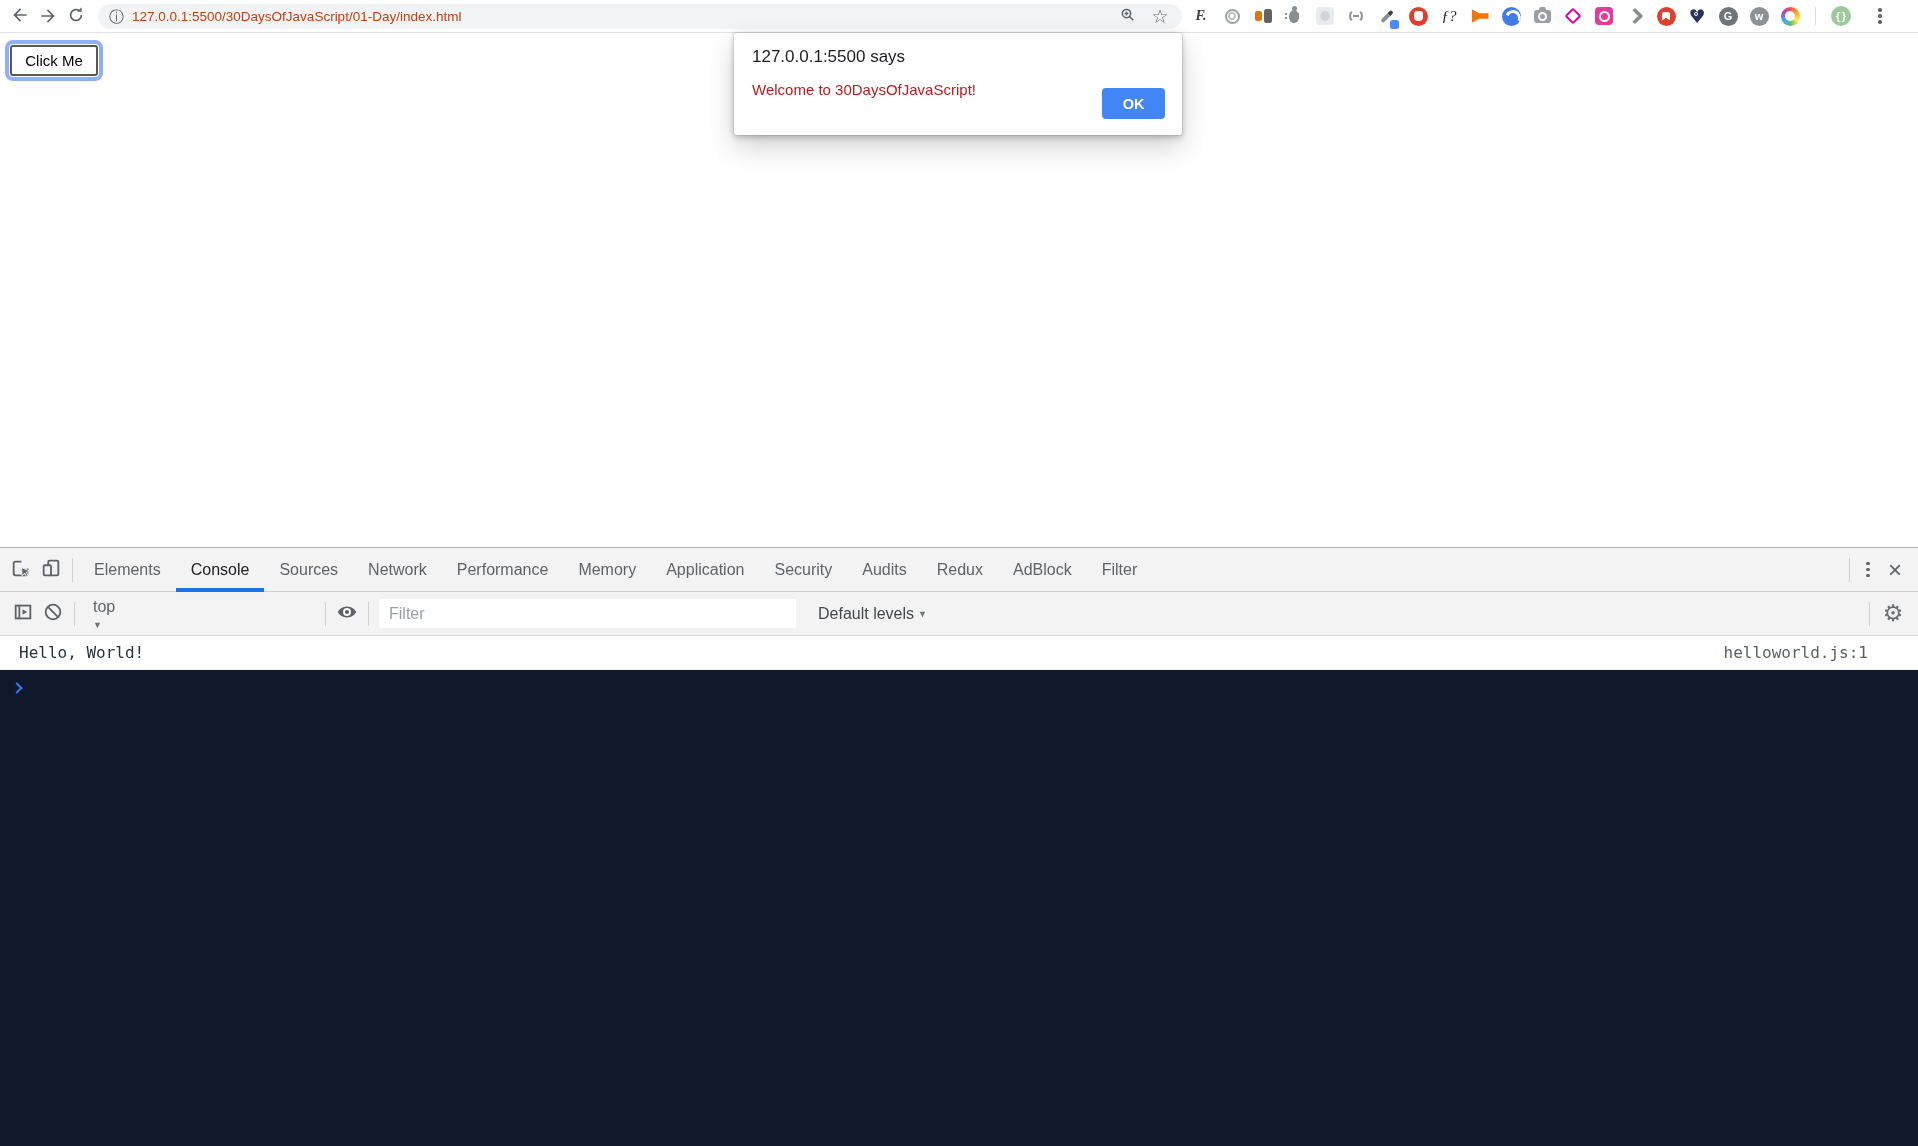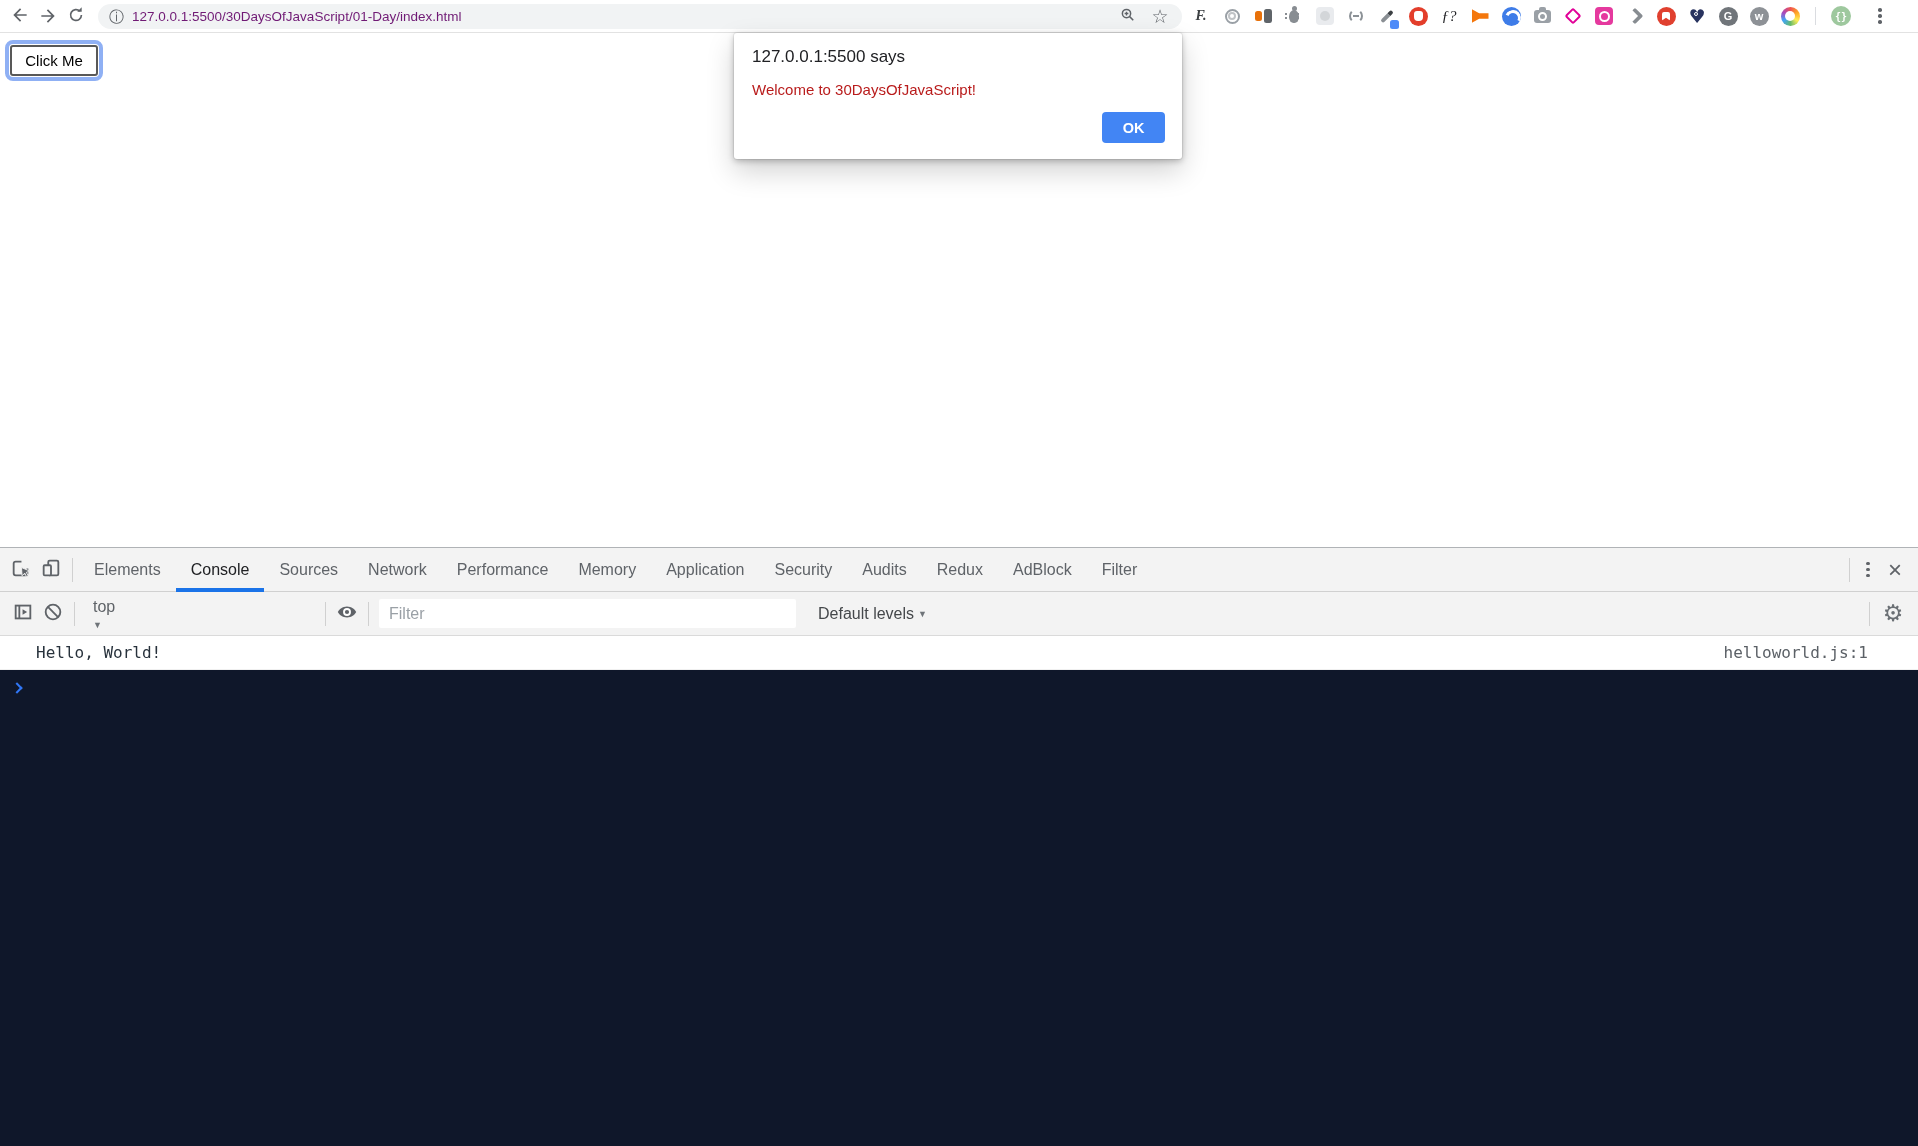--- a/index.html
+++ b/index.html
@@ -8,21 +8,21 @@
 
   
   .chrome { position:absolute; top:0; left:0; width:1918px; height:33px;
     background:#fff; border-bottom:1px solid #e2e2e2; display:flex; align-items:center; padding:0 8px 0 6px; }
   .nav-btn { width:28px; height:28px; display:flex; align-items:center; justify-content:center;
     border:none; background:transparent; cursor:pointer; flex:none; }
   .nav-btn svg { width:20px; height:20px; }
   .url-pill { flex:none; width:1084px; height:25px; margin-left:8px; background:#f1f3f4;
     border-radius:13px; display:flex; align-items:center; padding:0 10px 0 11px; gap:8px; cursor:text; }
   .info-glyph { font-size:15px; color:#5f6368; line-height:1; }
-  .url-text { flex:1; font-size:13.5px; color:#701a75; white-space:nowrap; overflow:hidden; }
+  .url-text { flex:1; font-size:13.5px; color:#c2410c; white-space:nowrap; overflow:hidden; }
   .pill-icon { width:24px; height:24px; display:flex; align-items:center; justify-content:center;
     border:none; background:transparent; cursor:pointer; flex:none; }
   .star-glyph { font-size:19px; color:#5f6368; line-height:1; }
 
   .ext-row { display:flex; align-items:center; margin-left:8px; gap:9px; }
   .ext { width:22px; height:22px; display:flex; align-items:center; justify-content:center;
     position:relative; cursor:pointer; flex:none; }
   .ext-font-tool { font-family:"Liberation Serif", serif; font-style:italic; font-weight:700;
     font-size:14px; color:#3c4043; }
   .ring-outer { width:15px; height:15px; border:2px solid #9aa0a6; border-radius:50%;
@@ -90,21 +90,21 @@
     align-items:center; justify-content:center; border:none; background:transparent; cursor:pointer; margin-left:16px; }
   .kebab i { width:3.5px; height:3.5px; background:#5f6368; border-radius:50%; }
 
   
   .page-button { position:absolute; left:10px; top:45px; width:88px; height:31px;
     background:#fff; border:2px solid #585858; border-radius:3px;
     outline:4px solid #8fb0f4; outline-offset:1px;
     font-size:15px; color:#000; font-family:"Liberation Sans", sans-serif; cursor:pointer; }
 
   
-  .alert { position:absolute; left:734px; top:33px; width:448px; height:126px; background:#fff;
+  .alert { position:absolute; left:734px; top:33px; width:448px; height:102px; background:#fff;
     border-radius:3px; z-index:50;
     box-shadow:0 0 0 1px rgba(0,0,0,.06), 0 2px 6px rgba(0,0,0,.25), 0 12px 28px rgba(0,0,0,.18); }
   .alert-title { margin:14px 18px 0; font-size:17px; color:#202124; }
   .alert-msg { margin:14px 18px 0; font-size:15px; color:#b91c1c; }
   .alert-ok { position:absolute; right:17px; bottom:16px; width:63px; height:31px;
     background:#4285f4; color:#fff; font-weight:700; font-size:14.5px; border:none;
     border-radius:4px; cursor:pointer; font-family:"Liberation Sans", sans-serif;margin-top:40px; }
 
   
   .devtools { position:absolute; left:0; top:547px; width:1918px; height:599px;
@@ -133,21 +133,21 @@
   .filter-input { width:417px; height:29px; border:none; background:#fff; margin-left:4px;
     padding:0 10px; font-size:16px; color:#202124; font-family:"Liberation Sans", sans-serif;
     border-radius:2px; outline:none; }
   .filter-input::placeholder { color:#9aa0a6; }
   .levels-dropdown { display:flex; align-items:center; gap:4px; margin-left:16px;
     font-size:16px; color:#45484b; cursor:pointer; padding:0 6px; height:32px; }
   .gear-btn { font-size:23px; color:#6b7075; border:none; background:transparent;
     cursor:pointer; width:34px; height:34px; line-height:1; }
 
   .console-msg { height:34px; display:flex; align-items:center; justify-content:space-between;
-    padding:0 50px 0 36px; border-bottom:1px solid #f0f0f0; background:#fff;
+    padding:0 50px 0 19px; border-bottom:1px solid #f0f0f0; background:#fff;
     font-family:"DejaVu Sans Mono", monospace; font-size:16px; color:#28323c; }
   .msg-source { color:#5b6066; cursor:pointer; }
   .prompt-row { height:36px; display:flex; align-items:center; padding-left:13px; cursor:text; }
   .prompt-chevron { width:8px; height:8px; border-top:2.5px solid #3177f6;
     border-right:2.5px solid #3177f6; transform:rotate(45deg); }
 </style>
 </head>
 <body>
 
 <div class="chrome">

